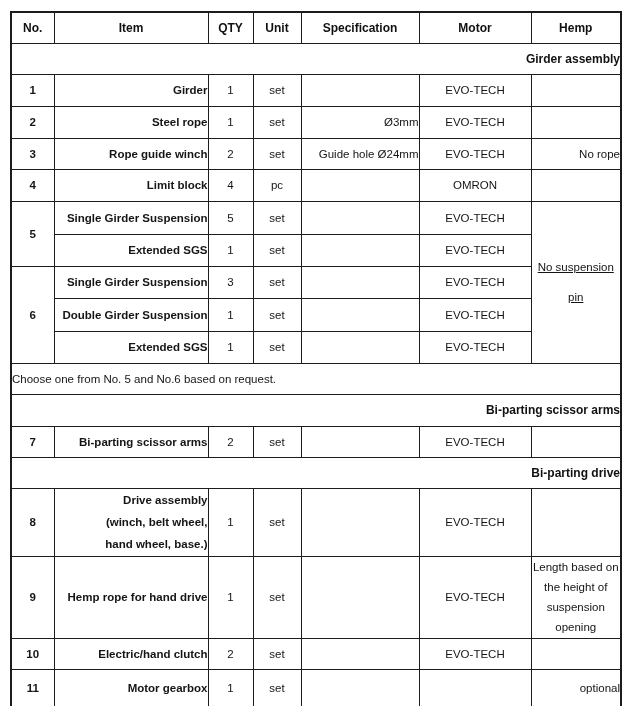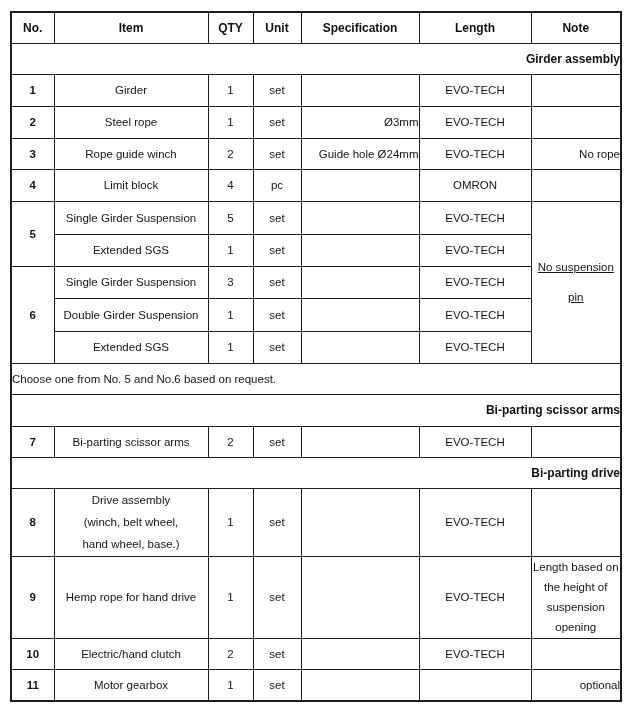--- a/index.html
+++ b/index.html
@@ -34,21 +34,21 @@
     vertical-align: middle;
     background: #ffffff;
   }
   th.h {
     font-size: 12px;
     font-weight: bold;
     text-align: center;
     color: #111111;
   }
   td.c { text-align: center; }
-  td.l { text-align: center; padding-left: 8px; padding-right: 4px; }
+  td.l { text-align: right; padding-left: 8px; padding-right: 4px; font-weight: bold; }
   td.no { text-align: center; font-weight: bold; }
   td.section {
     font-weight: bold;
     font-size: 12px;
     text-align: right;
     padding-left: 5px;
     color: #111111;
   }
   td.fullnote {
     text-align: left;
@@ -75,22 +75,22 @@
       <col style="width:90px">
     </colgroup>
 
     <tbody>
         <tr style="height:31px">
       <th class="h">No.</th>
       <th class="h">Item</th>
       <th class="h">QTY</th>
       <th class="h">Unit</th>
       <th class="h">Specification</th>
-      <th class="h">Length</th>
-      <th class="h">Note</th>
+      <th class="h">Motor</th>
+      <th class="h">Hemp</th>
     </tr>
 
     <tr style="height:31px">
       <td class="section" colspan="7">Girder assembly</td>
     </tr>
 
     <tr style="height:32px">
       <td class="no">1</td>
       <td class="l">Girder</td>
       <td class="c">1</td>
@@ -220,21 +220,21 @@
     <tr style="height:31px">
       <td class="no">10</td>
       <td class="l">Electric/hand clutch</td>
       <td class="c">2</td>
       <td class="c">set</td>
       <td class="spec"></td>
       <td class="c">EVO-TECH</td>
       <td class="note-std"></td>
     </tr>
 
-    <tr style="height:32px">
+    <tr style="height:38px">
       <td class="no">11</td>
       <td class="l">Motor gearbox</td>
       <td class="c">1</td>
       <td class="c">set</td>
       <td class="spec"></td>
       <td class="c"></td>
       <td class="note-std">optional</td>
     </tr>
   </tbody>
     </table>

